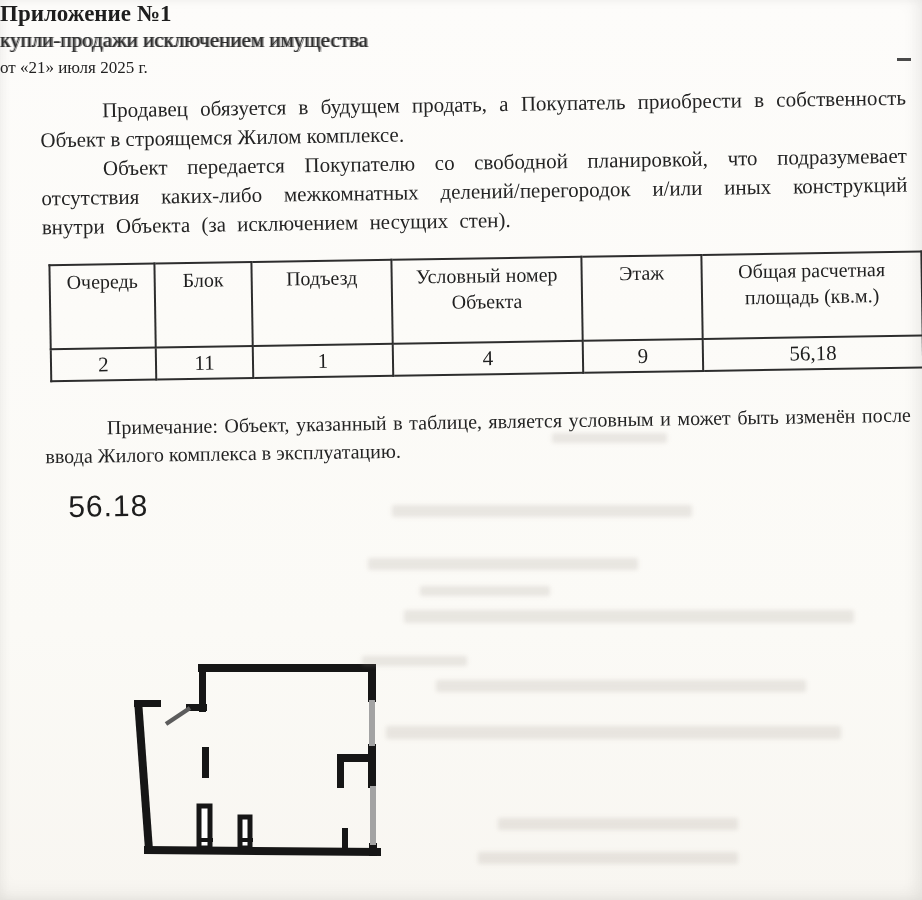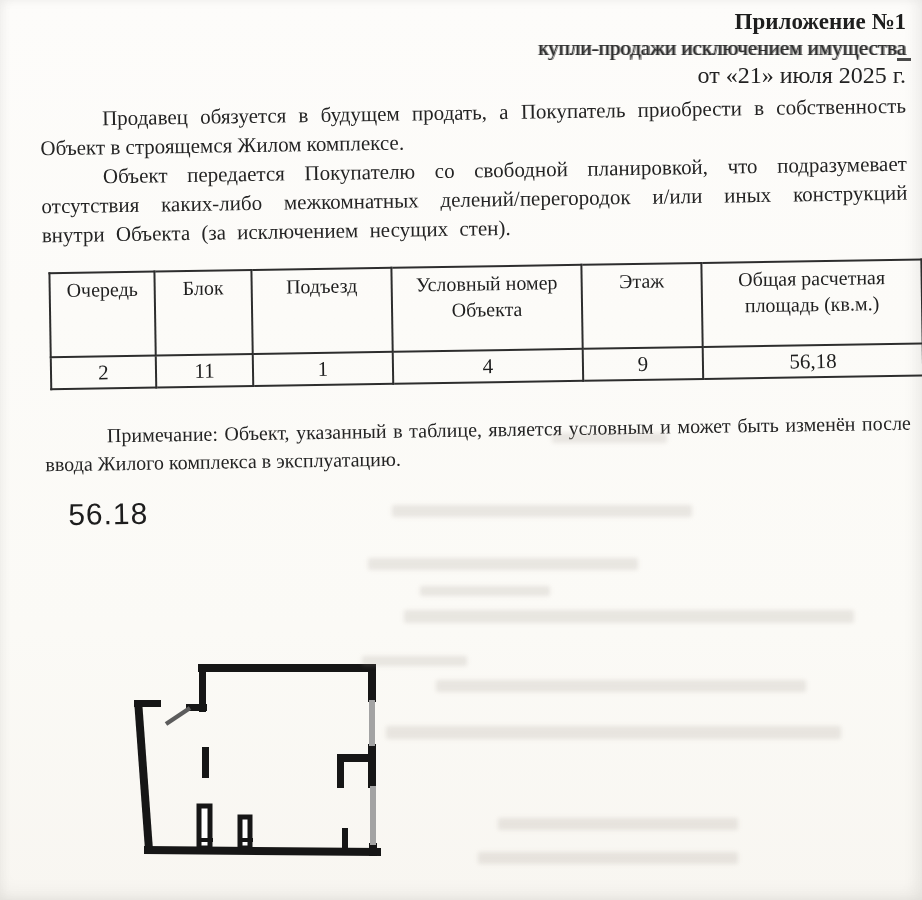--- a/index.html
+++ b/index.html
@@ -6,24 +6,24 @@
   .page{
     position:relative;
     width:922px;height:900px;
     background:linear-gradient(180deg,#fdfcfa 0%,#fbfaf6 70%,#f8f6f1 100%);
     overflow:hidden;
     box-shadow:inset -8px 0 14px rgba(0,0,0,0.045), inset 0 -10px 16px rgba(0,0,0,0.035), inset 4px 0 10px rgba(0,0,0,0.03);
     font-family:"Liberation Serif","DejaVu Serif",serif;
     color:#262626;
   }
   
-  .header{ text-align:right; padding:8px 16px 0 0; line-height:27px; }
+  .header{ text-align:left; padding:0 16px 0 0; line-height:27px; }
   .hdr-title{ font-size:23px; font-weight:bold; color:#1e1e1e; }
   .hdr-sub{ font-size:21px; color:#303030; filter:blur(0.7px); text-shadow:1.3px 0.4px 0 rgba(40,40,40,0.55), -0.8px 0.3px 0 rgba(40,40,40,0.35); }
-  .hdr-date{ font-size:24px; color:#222; }
+  .hdr-date{ font-size:17px; color:#222; }
   .hdr-dash{ position:absolute; left:897px; top:58px; width:14px; height:3px; background:#4a4a4a; }
   
   .tilt{ transform:rotate(-0.9deg); transform-origin:60px 140px; padding:0 14px 0 42px; }
   .para{ margin:0; font-size:21px; line-height:29px; text-align:justify; text-indent:62px; color:#242424; }
   .para.first{ margin-top:16px; }
   .para.spread{ word-spacing:6px; }
   
   table.obj{ border-collapse:collapse; table-layout:fixed; width:872px; margin:22px 0 0 6px; }
   table.obj td{ border:2px solid #2d2d2d; text-align:center; font-size:20px; line-height:26px; color:#1f1f1f; padding:2px 6px; box-sizing:border-box; }
   table.obj tr.hdr td{ height:84px; vertical-align:top; padding-top:3px; }

